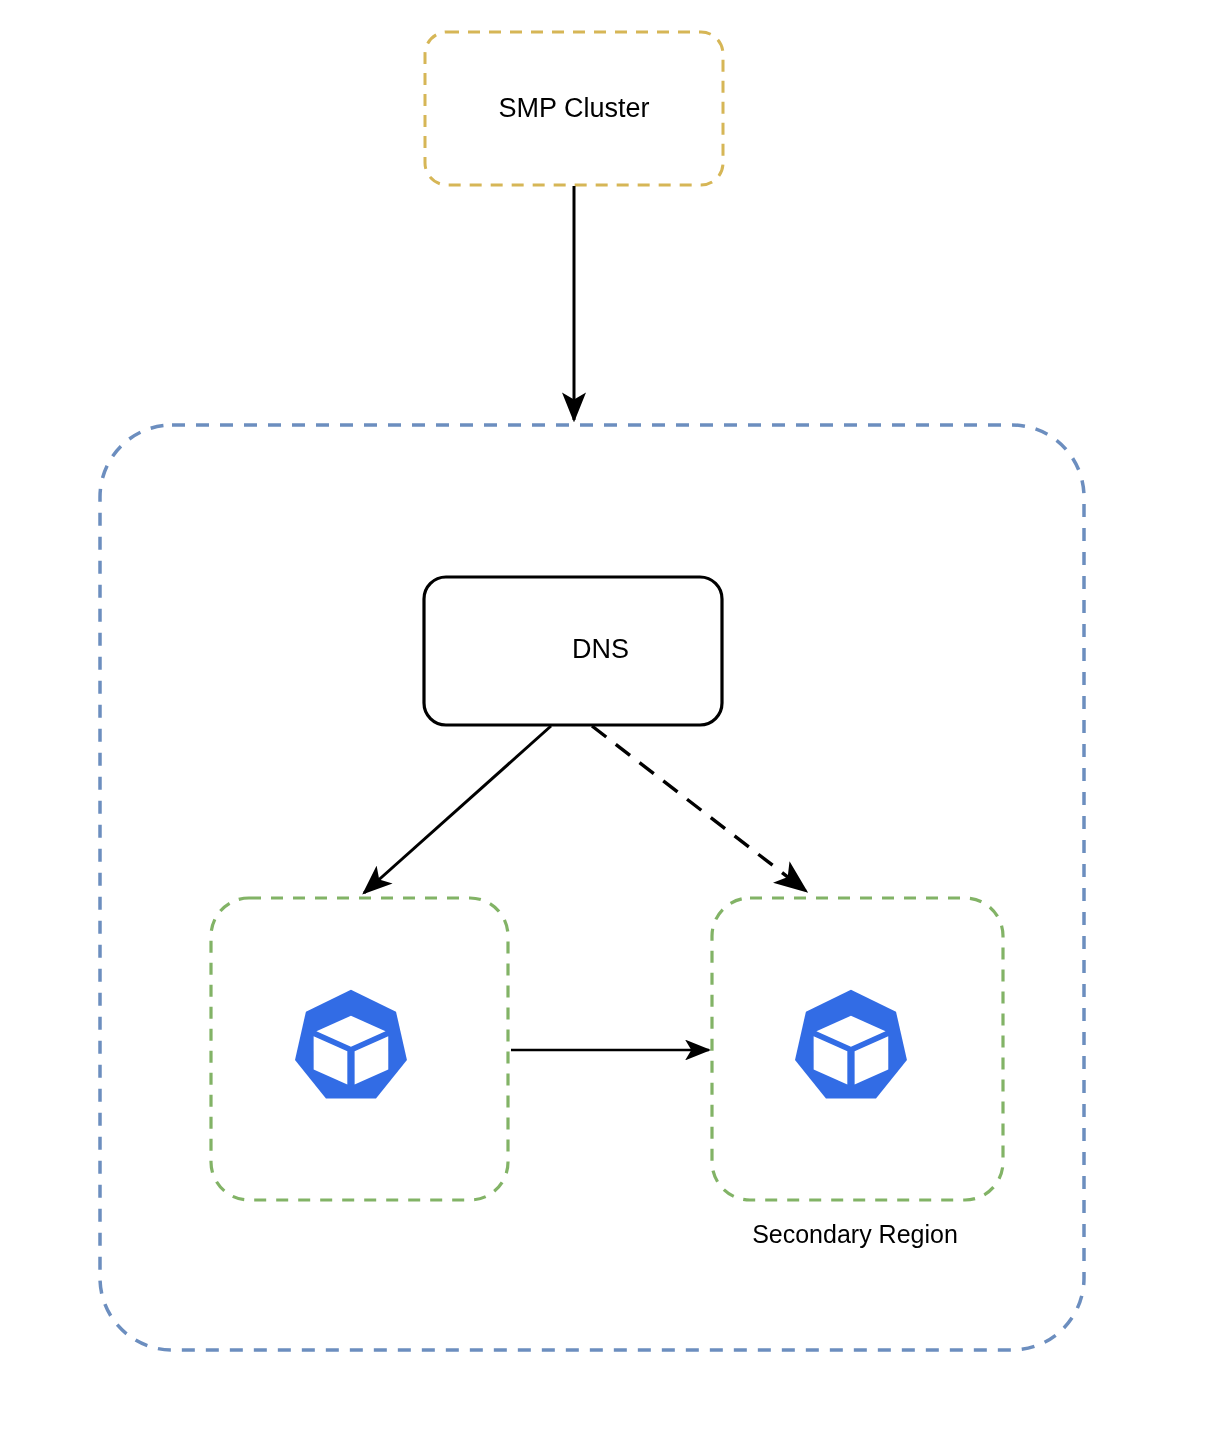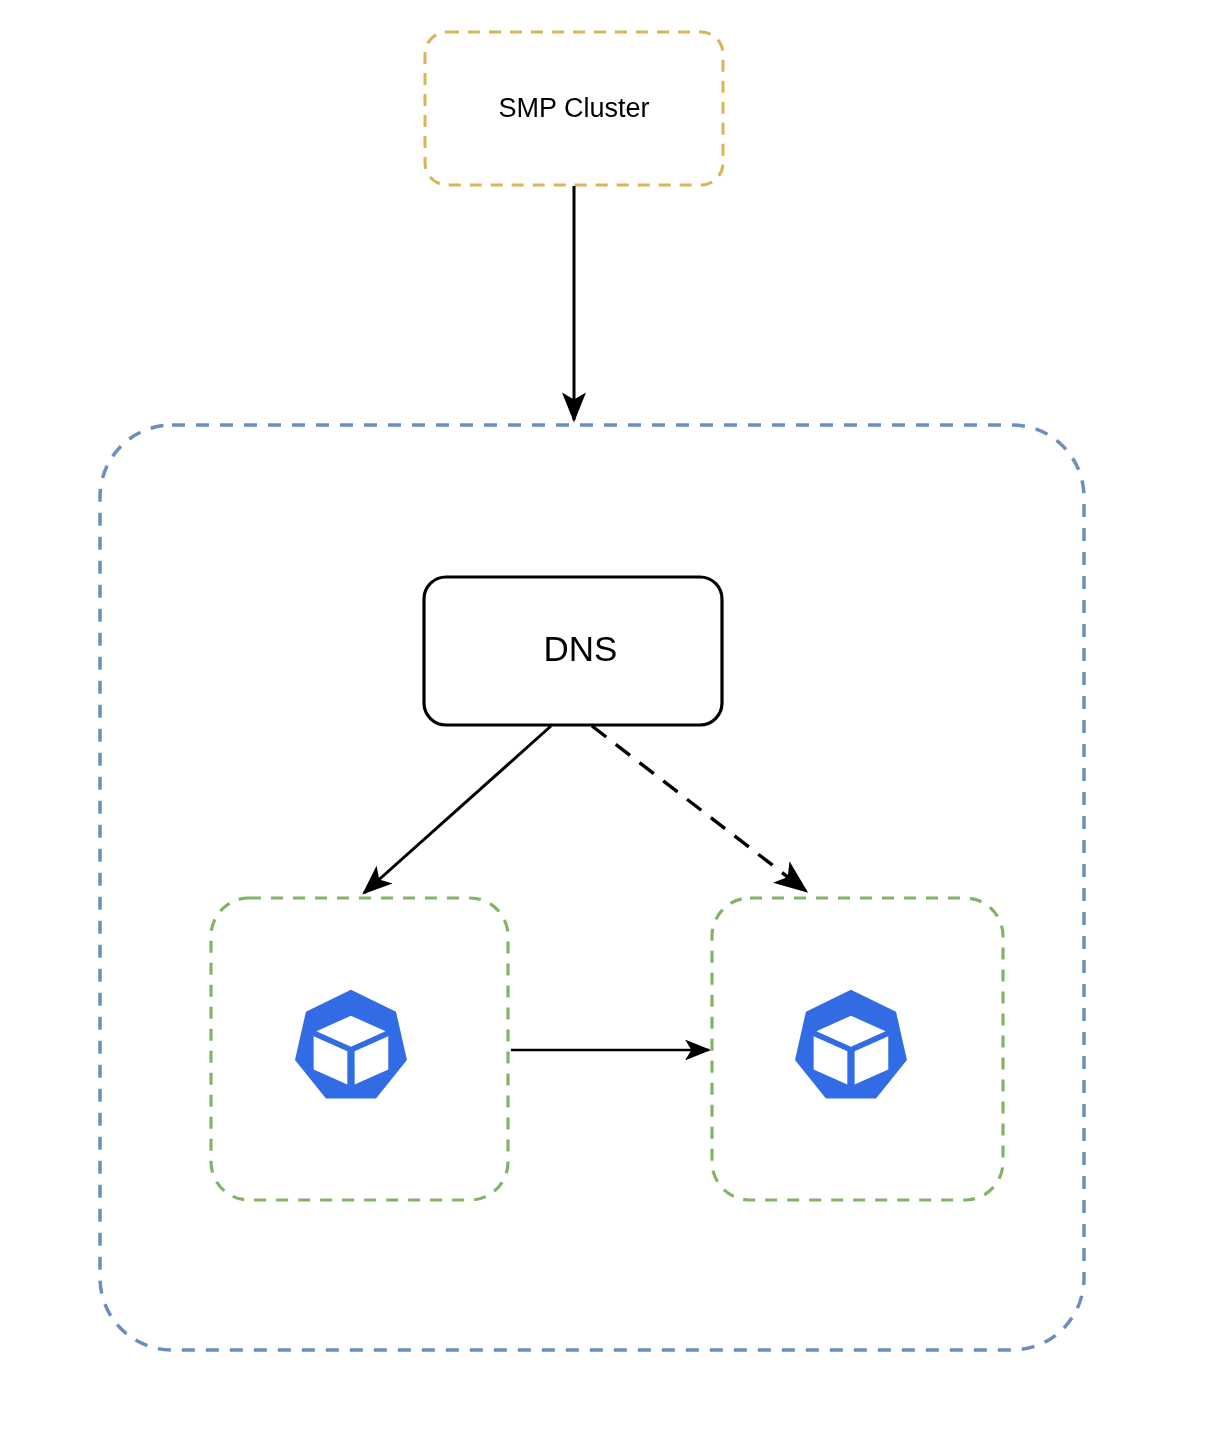--- a/index.html
+++ b/index.html
@@ -39,22 +39,23 @@
     top: 92px;
     width: 298px;
     font-size: 27px;
     line-height: 32px;
   }
   
   #dns-label {
     left: 424px;
     top: 633px;
     width: 313px;
-    font-size: 35px;
+    font-size: 27px;
     line-height: 32px;
+    padding-left: 20px;
   }
   
   #primary-label {
     left: 211px;
     top: 1219px;
     width: 298px;
     font-size: 25px;
     line-height: 30px;
   }
   
@@ -113,14 +114,15 @@
         <path d="M205,106 L205,179 L131,212 L131,139 Z"></path>
       </g>
     </g>
   </svg>
 
   <div class="node-label" id="smp-label">SMP Cluster</div>
 
   <div class="node-label" id="dns-label">DNS</div>
 
 
+  <div class="node-label" id="secondary-label">Secondary Region</div>
 
 </div>
 
 </body></html>

